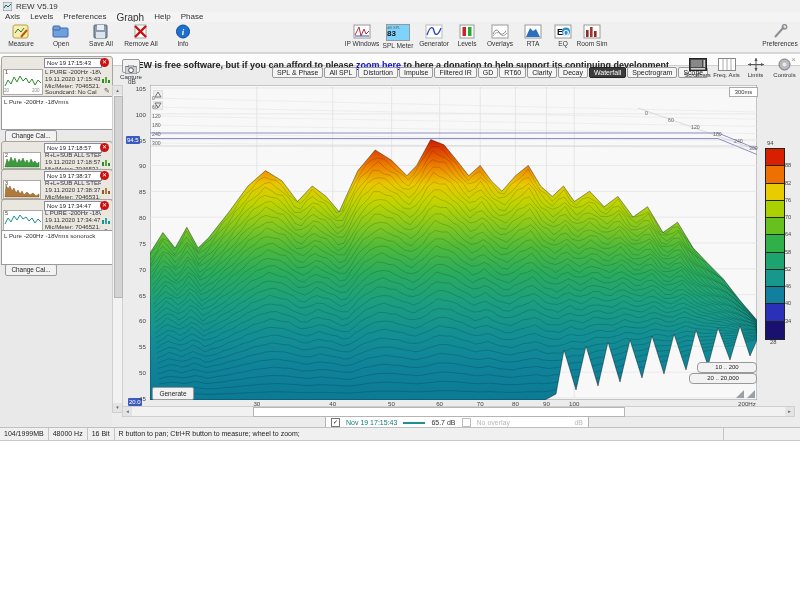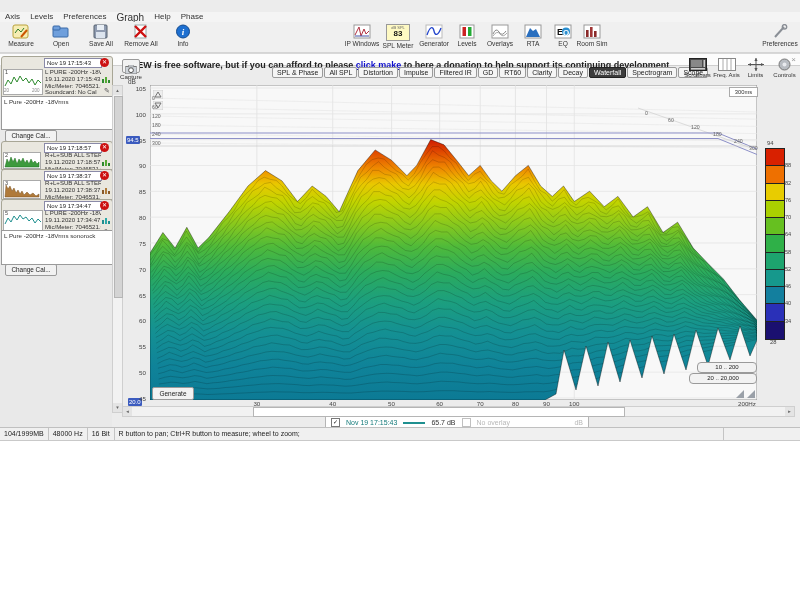--- a/index.html
+++ b/index.html
@@ -23,20 +23,27 @@
   .gbtn{display:flex;flex-direction:column;align-items:center;width:27px;}
   .gblabel{font-size:6px;color:#333;margin-top:1px;white-space:nowrap;}
   .chk{width:7px;height:7px;border:1px solid #777;background:#fff;font-size:6px;line-height:7px;text-align:center;color:#111;}
   .statuscell{border-right:1px solid #c4c4c4;padding:0 4px;font-size:7px;line-height:11px;color:#222;}
 </style>
 </head>
 <body>
 
 <div id="app">
 
+  <div class="abs" style="left:0;top:0;width:800px;height:12px;background:#f0f0f0;">
+    <svg class="abs" style="left:3px;top:2px" width="9" height="9">
+        <rect x="0" y="0" width="9" height="9" fill="#dfe6ef" stroke="#7788aa" stroke-width="1"></rect>
+        <polyline points="1,6 3,3 5,5 8,2" stroke="#226622" fill="none" stroke-width="1"></polyline>
+      </svg>
+    <span class="abs t" style="left:16px;top:2px;font-size:8px;">REW V5.19</span>
+  </div>
 
   <div class="abs" style="left:0;top:12px;width:800px;height:10px;background:#f4f4f4;display:flex;gap:10px;padding-left:5px;">
     <span class="t" style="font-size:8px">Axis</span>
     <span class="t" style="font-size:8px">Levels</span>
     <span class="t" style="font-size:8px">Preferences</span>
     <span class="t" style="font-size:10px">Graph</span>
     <span class="t" style="font-size:8px">Help</span>
     <span class="t" style="font-size:8px">Phase</span>
   </div>
 
@@ -82,21 +89,21 @@
 
     <div class="abs tbitem" style="left:345px;top:2px">
       <svg width="18" height="15">
           <rect x="1" y="1" width="16" height="13" fill="#fff" stroke="#999"></rect>
           <polyline points="2,11 6,3 8,12 11,5 13,10 16,7" stroke="#b03040" fill="none"></polyline>
           <line x1="2" y1="12" x2="16" y2="12" stroke="#4455aa"></line>
         </svg>
       <span class="tblabel">IP Windows</span>
     </div>
     <div class="abs tbitem" style="left:381px;top:2px">
-      <div style="width:22px;height:15px;background:#fef9c3;border:1px solid #999;text-align:center;">
+      <div style="width:22px;height:15px;background:#7dd3fc;border:1px solid #999;">
         <div style="font-size:4px;color:#666;line-height:4px;margin-top:1px;">dB SPL</div>
         <div style="font-size:8px;font-weight:bold;color:#111;line-height:8px;">83</div>
       </div>
       <span class="tblabel">SPL Meter</span>
     </div>
     <div class="abs tbitem" style="left:417px;top:2px">
       <svg width="18" height="15">
           <rect x="1" y="1" width="16" height="13" fill="#fff" stroke="#bbb"></rect>
           <path d="M2,11 C5,2 8,2 9,7 C10,12 13,12 16,4" stroke="#2244cc" fill="none" stroke-width="1.3"></path>
         </svg>
@@ -147,21 +154,21 @@
       <svg width="16" height="15">
           <line x1="3" y1="13" x2="12" y2="3" stroke="#8a8f96" stroke-width="2"></line>
           <circle cx="12.5" cy="2.8" r="2.2" fill="none" stroke="#8a8f96" stroke-width="1.4"></circle>
         </svg>
       <span class="tblabel">Preferences</span>
     </div>
   </div>
 
   <div class="abs" style="left:0;top:53px;width:800px;height:11px;background:#fcfcfc;border-top:1px solid #d8d8d8;border-bottom:1px solid #cfcfcf;text-align:center;">
     <span style="font-size:9px;font-weight:bold;color:#222;line-height:11px;">
-      <span>REW is free software, but if you can afford to please </span><a href="#" style="color:#1111cc;">click make</a><span> to here a donation to help support its continuing development</span>
+      <span>REW is free software, but if you can afford to please </span><a href="#" style="color:#1111cc;">zoom here</a><span> to here a donation to help support its continuing development</span>
     </span>
     <span class="abs" style="right:4px;top:1px;font-size:8px;color:#999;">×</span>
   </div>
 
   <div class="abs" style="left:0;top:65px;width:112px;height:362px;background:#e9e9e9;">
     <div class="abs btn" style="left:2px;top:-7px;width:42px;height:10px;font-size:6.4px;line-height:10px;">Collapse &lt;&lt;</div>
 
     <div class="abs card" style="left:1px;top:-9px;width:110px;height:49px;">
       <div class="abs namefield" style="left:42px;top:1px;width:52px;height:8px;">Nov 19 17:15:43</div>
       <div class="abs redx" style="left:98px;top:1px;">✕</div>

